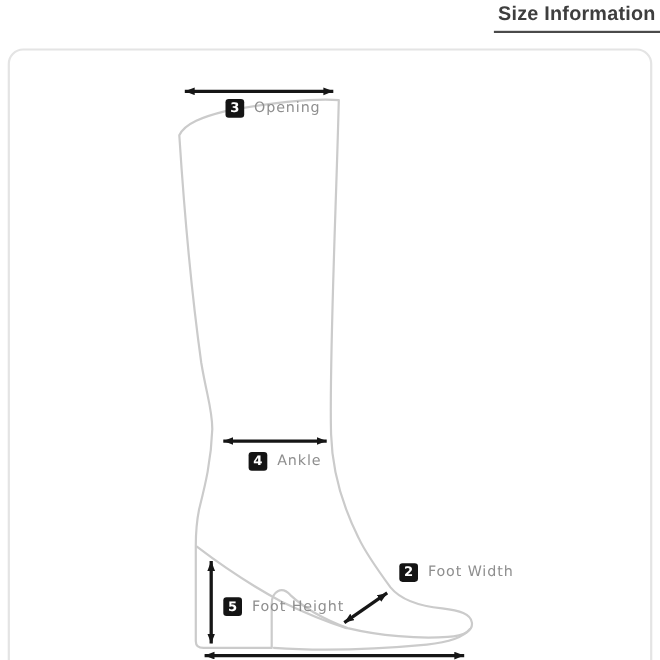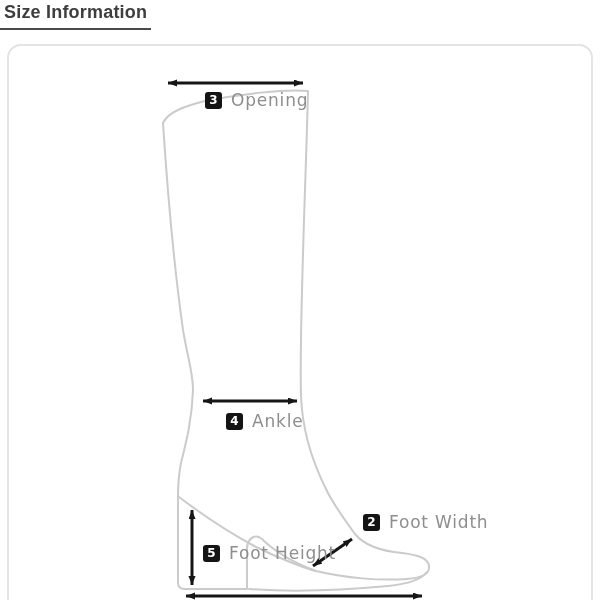--- a/index.html
+++ b/index.html
@@ -3,21 +3,21 @@
 <meta charset="utf-8">
 <style>
   html,body{margin:0;padding:0;}
   body{
     width:600px;height:600px;position:relative;overflow:hidden;
     background:#ffffff;
     font-family:"Liberation Sans","DejaVu Sans",sans-serif;
   }
   .header{
     position:absolute;top:0;left:0;width:600px;
-    text-align:left;padding-top:2px;
+    text-align:right;padding-top:2px;
   }
   .title{
     display:inline-block;
     font-size:18px;font-weight:600;color:#3e3e3e;letter-spacing:.2px;
     padding:0 4px 5px 4px;
     border-bottom:2px solid #4a4a4a;
   }
   .card{
     position:absolute;left:7px;top:44px;width:586px;height:600px;
     box-sizing:border-box;
@@ -28,21 +28,21 @@
     position:absolute;display:flex;align-items:center;gap:9px;
     white-space:nowrap;
   }
   .badge{
     width:17px;height:17px;flex:0 0 17px;
     background:#141414;color:#ffffff;border-radius:3px;
     font-size:12px;font-weight:bold;line-height:17px;text-align:center;
     font-family:"DejaVu Sans",sans-serif;
   }
   .callout-text{
-    font-size:17px;color:#8e8e8e;letter-spacing:.8px;
+    font-size:13px;color:#8e8e8e;letter-spacing:.8px;
     font-family:"DejaVu Sans",sans-serif;
   }
 </style>
 </head>
 <body>
 
 <div class="header">
   <span class="title">Size Information</span>
 </div>
 

